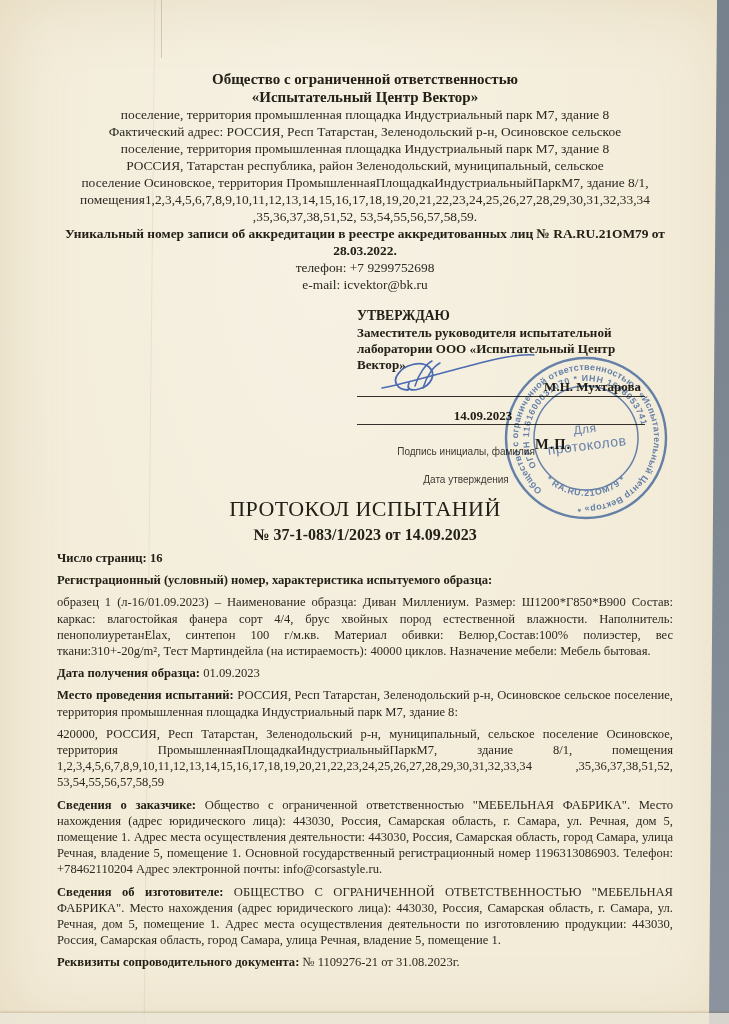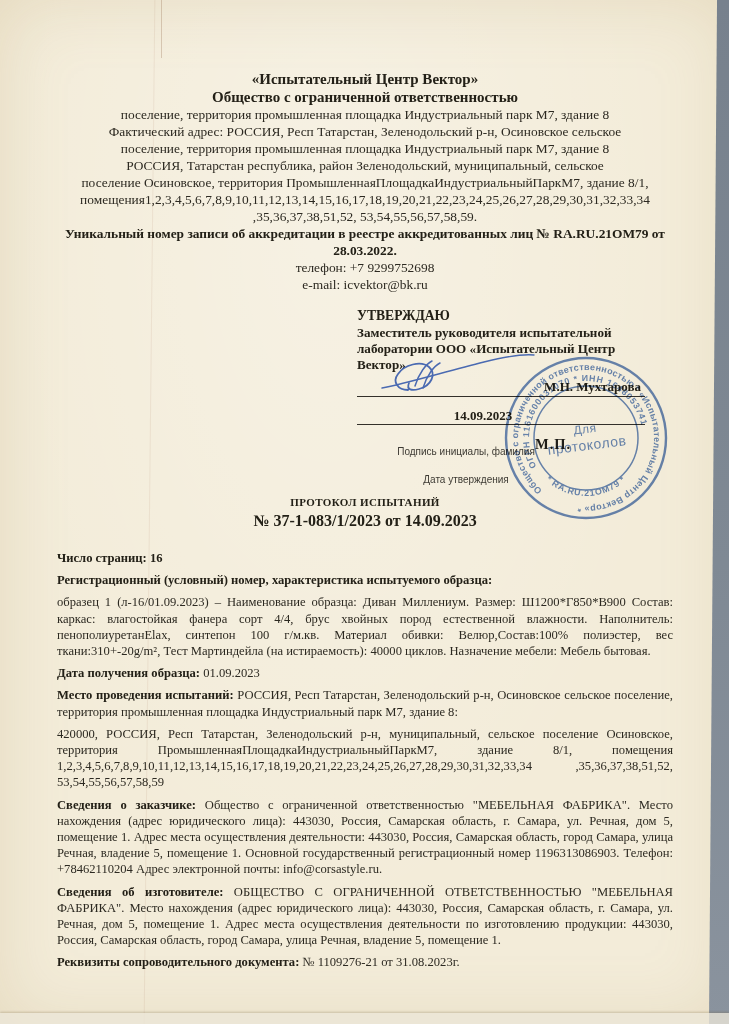--- a/index.html
+++ b/index.html
@@ -55,38 +55,38 @@
   .stamp{position:absolute;left:501px;top:353px;opacity:.84;mix-blend-mode:multiply;}
   .stamp text{fill:#4d74b8;}
   .ring-big{font-family:"Liberation Sans","DejaVu Sans",sans-serif;font-size:9px;letter-spacing:.3px;font-weight:bold;}
   .ring-small{font-family:"Liberation Sans","DejaVu Sans",sans-serif;font-size:8.8px;letter-spacing:.8px;font-weight:bold;}
   .stamp-c1{font-family:"Liberation Sans","DejaVu Sans",sans-serif;font-size:12px;letter-spacing:.5px;fill:#7291cb;}
   .stamp-c2{font-family:"Liberation Sans","DejaVu Sans",sans-serif;font-size:14px;letter-spacing:.5px;fill:#7291cb;}
   .mp-label{position:absolute;left:535px;top:436px;font-weight:bold;font-size:14.5px;letter-spacing:1px;color:#1f1d18;}
 
   
   .title-block{position:absolute;top:496px;left:57px;width:616px;text-align:center;color:#232017;}
-  .title1{font-weight:bold;font-size:11px;letter-spacing:.4px;}
+  .title1{font-weight:normal;font-size:22px;letter-spacing:.4px;}
   .title2{margin-top:4px;font-weight:bold;font-size:16px;}
 
   
   .body-block{position:absolute;top:550px;left:57px;width:616px;font-size:12.6px;line-height:16.2px;}
   .para{margin:0 0 6px 0;text-align:justify;overflow-wrap:anywhere;}
   .plabel{font-weight:bold;color:#232017;}
 </style>
 </head>
 <body>
 
 <div class="paper">
   <div class="crease-long"></div>
   <div class="crease-top"></div>
 
   <div class="org-header">
+      <div class="hline b big">Общество с ограниченной ответственностью</div>
       <div class="hline b big">«Испытательный Центр Вектор»</div>
-      <div class="hline b big">Общество с ограниченной ответственностью</div>
       <div class="hline">поселение, территория промышленная площадка Индустриальный парк М7, здание 8</div>
       <div class="hline">Фактический адрес: РОССИЯ, Респ Татарстан, Зеленодольский р-н, Осиновское сельское</div>
       <div class="hline">поселение, территория промышленная площадка Индустриальный парк М7, здание 8</div>
       <div class="hline">РОССИЯ, Татарстан республика, район Зеленодольский, муниципальный, сельское</div>
       <div class="hline">поселение Осиновское, территория ПромышленнаяПлощадкаИндустриальныйПаркМ7, здание 8/1,</div>
       <div class="hline">помещения1,2,3,4,5,6,7,8,9,10,11,12,13,14,15,16,17,18,19,20,21,22,23,24,25,26,27,28,29,30,31,32,33,34</div>
       <div class="hline">,35,36,37,38,51,52, 53,54,55,56,57,58,59.</div>
       <div class="hline b">Уникальный номер записи об аккредитации в реестре аккредитованных лиц № RA.RU.21OM79 от</div>
       <div class="hline b">28.03.2022.</div>
       <div class="hline">телефон: +7 9299752698</div>

